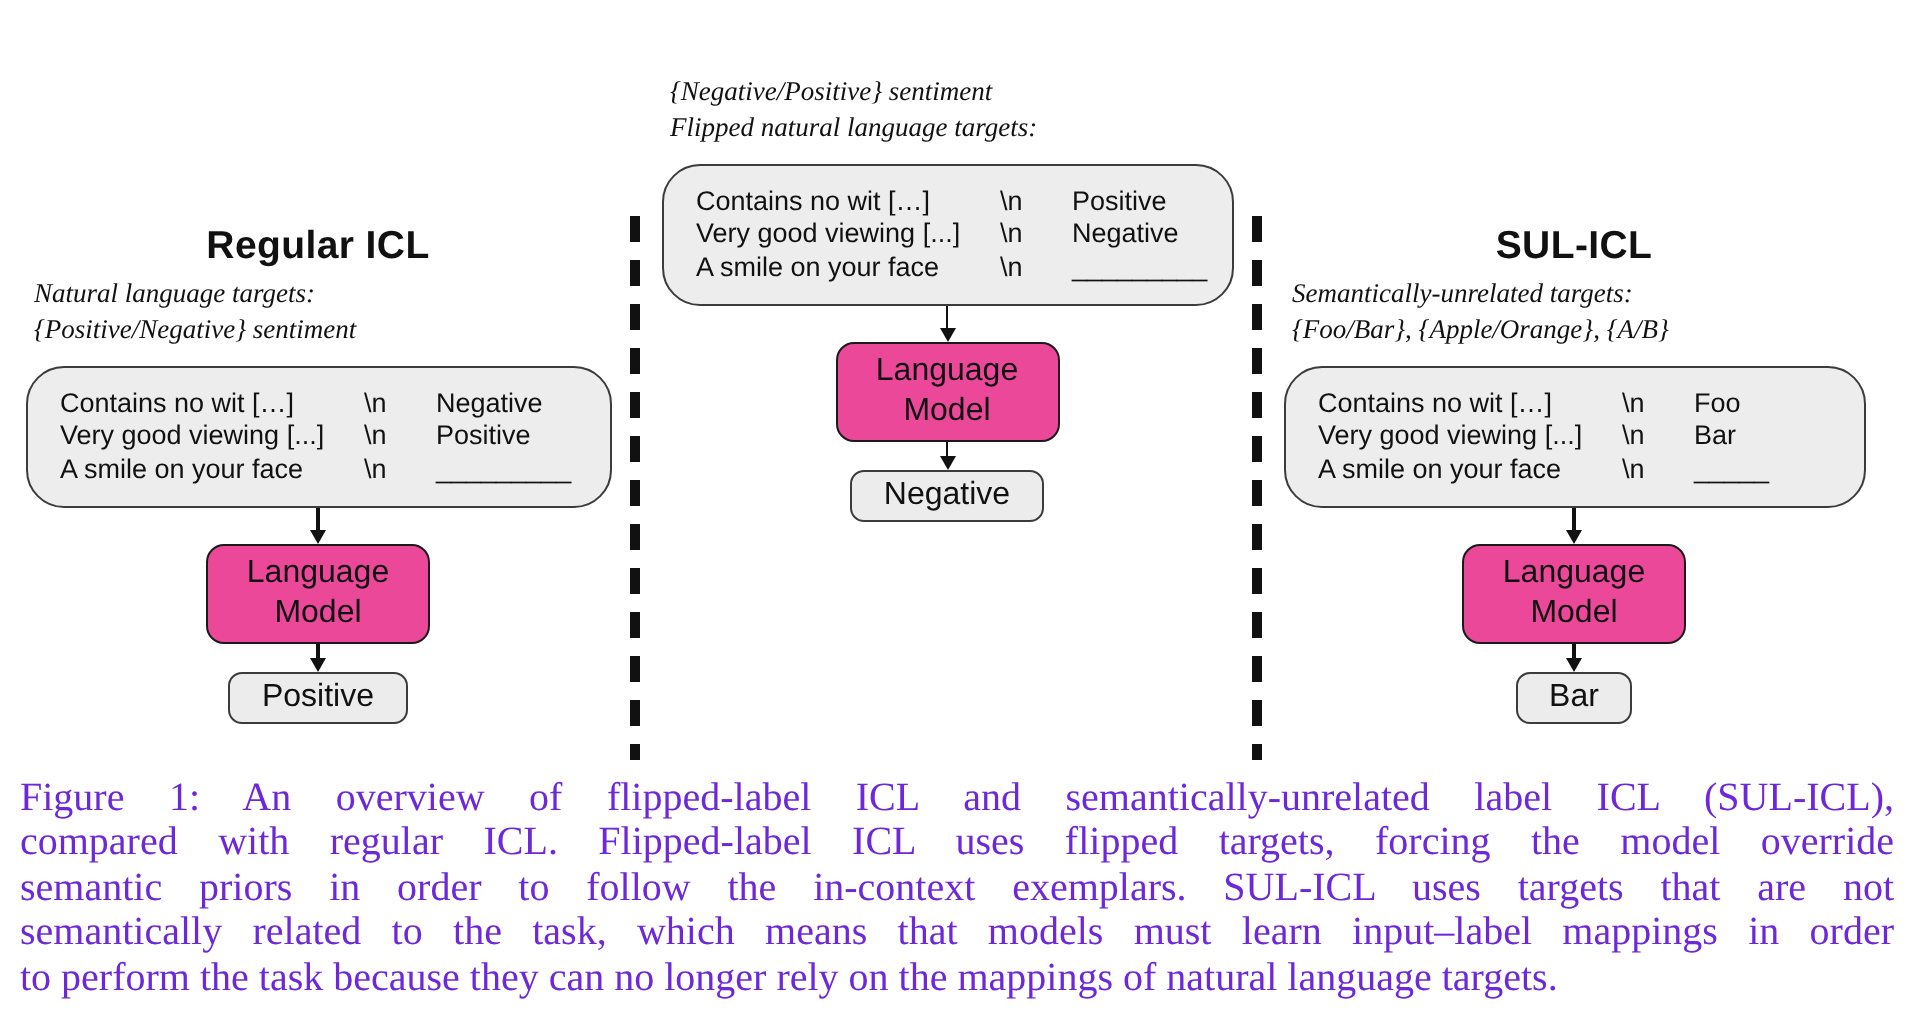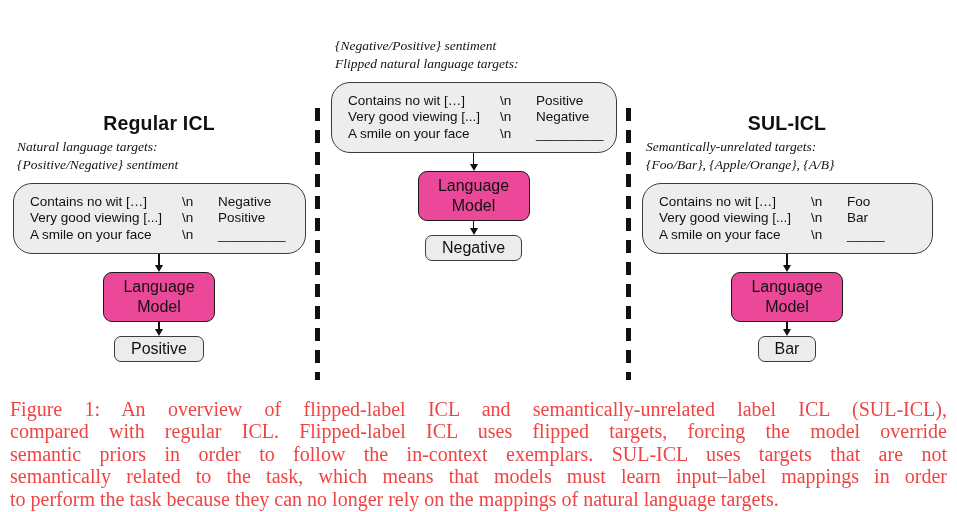--- a/index.html
+++ b/index.html
@@ -97,25 +97,25 @@
     background: #ececec;
     border: 1.4px solid #3c3c3c;
     border-radius: 7px;
     font-size: 16px;
     line-height: 20px;
     padding: 2px 16px;
   }
 
   
   .caption {
-    margin: 14px 10px 0 10px;
+    margin: 4px 10px 0 10px;
     font-family: "Liberation Serif", serif;
     font-size: 20px;
     line-height: 22.4px;
-    color: #ef4444;
+    color: #6d28d9;
   }
   .caption-line { text-align: justify; text-align-last: justify; }
   .caption-line.last { text-align-last: left; }
 </style>
 </head>
 <body>
 
 <div class="page">
   <div class="figure-area">
     <div class="divider divider-1"></div>

